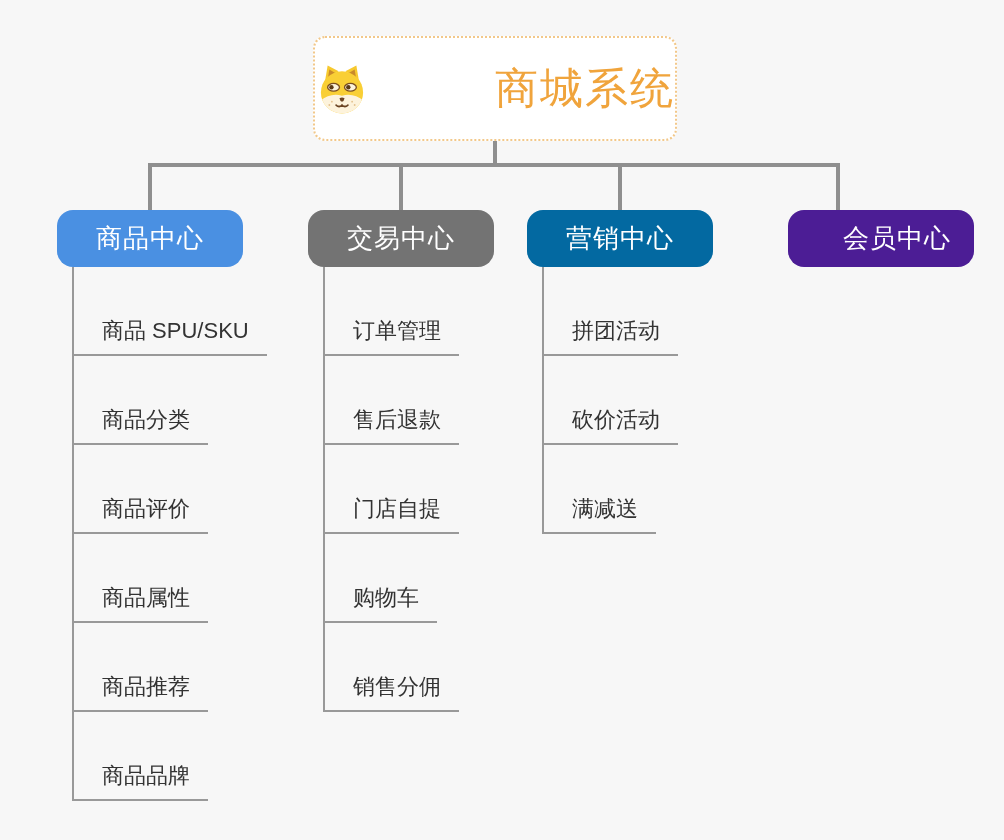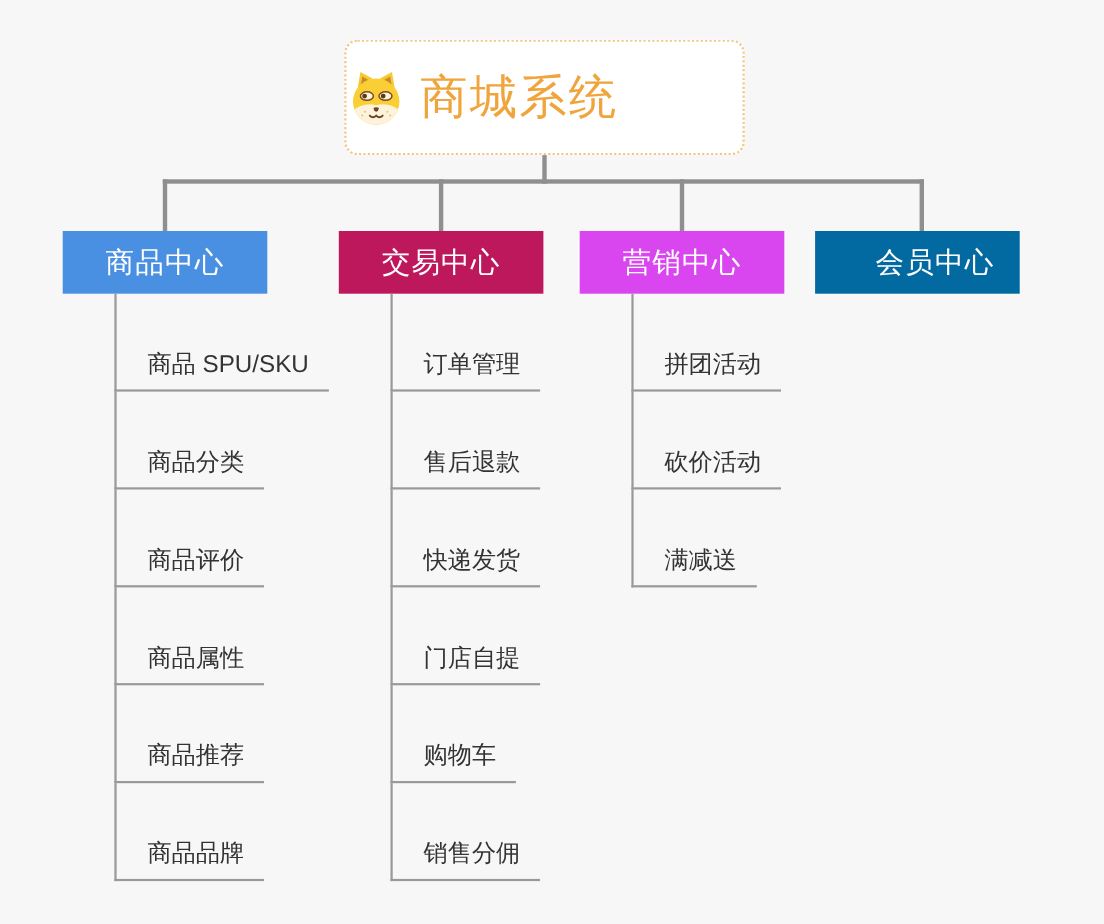--- a/index.html
+++ b/index.html
@@ -17,21 +17,21 @@
   
   .root {
     position: absolute;
     left: 313px; top: 36px;
     width: 364px; height: 105px;
     background: #ffffff;
     border: 2px dotted #f2c88a;
     border-radius: 12px;
     display: flex;
     align-items: center;
-    justify-content: flex-start;
+    justify-content: space-between;
     gap: 13px;
   }
   .root-title {
     font-size: 43px;
     font-weight: 500;
     color: #f0a43c;
     letter-spacing: 2px;
     white-space: nowrap;
   }
   .root .icon { display: flex; align-items: center; }
@@ -40,32 +40,32 @@
   .conn { position: absolute; background: #8f8f8f; }
   .conn-root-stub { left: 493px; top: 141px; width: 4px; height: 26px; }
   .conn-horizontal { left: 148px; top: 163px; width: 692px; height: 4px; }
   .conn-drop { top: 163px; width: 4px; height: 47px; }
 
   
   .hdr {
     position: absolute;
     top: 210px;
     width: 186px; height: 57px;
-    border-radius: 0;
+    border-radius: 16px;
     color: #ffffff;
     font-size: 26px;
     letter-spacing: 1px;
     display: flex;
     align-items: center;
     justify-content: center;
     white-space: nowrap;
   }
 
   
-  .col { position: absolute; top: 267px; margin-left: 32px; }
+  .col { position: absolute; top: 267px; }
   .leaf {
     width: fit-content;
     height: 89px;
     display: flex;
     align-items: flex-end;
     padding: 0 18px 8px 28px;
     border-left: 2px solid #999999;
     border-bottom: 2px solid #999999;
     font-size: 22px;
     color: #333333;
@@ -105,37 +105,36 @@
         <circle cx="20" cy="47" r="1.1" fill="#e4c28e"></circle>
         <circle cx="17" cy="51" r="1.1" fill="#e4c28e"></circle>
         <circle cx="44" cy="47" r="1.1" fill="#e4c28e"></circle>
         <circle cx="47" cy="51" r="1.1" fill="#e4c28e"></circle>
       </svg>
     </span>
     <span class="root-title">商城系统</span>
   </div>
 
   <div class="hdr" style="left: 57px; background-color: rgb(74, 144, 226);">商品中心</div>
-  <div class="hdr" style="left: 308px; background-color: #be185d;">交易中心</div>
-  <div class="hdr" style="left: 527px; background-color: #d946ef;">营销中心</div>
-  <div class="hdr" style="left: 741px; background-color: #0369a1; padding-left: 32px;">会员中心</div>
+  <div class="hdr" style="left: 308px; background-color: #737373;">交易中心</div>
+  <div class="hdr" style="left: 527px; background-color: #0369a1;">营销中心</div>
+  <div class="hdr" style="left: 788px; background-color: #4c1d95; padding-left: 32px;">会员中心</div>
 
   <div class="col" style="left:72px">
     <div class="leaf">商品 SPU/SKU</div>
     <div class="leaf">商品分类</div>
     <div class="leaf">商品评价</div>
     <div class="leaf">商品属性</div>
     <div class="leaf">商品推荐</div>
     <div class="leaf">商品品牌</div>
   </div>
 
   <div class="col" style="left:323px">
     <div class="leaf">订单管理</div>
     <div class="leaf">售后退款</div>
-    <div class="leaf">快递发货</div>
     <div class="leaf">门店自提</div>
     <div class="leaf">购物车</div>
     <div class="leaf">销售分佣</div>
   </div>
 
   <div class="col" style="left:542px">
     <div class="leaf">拼团活动</div>
     <div class="leaf">砍价活动</div>
     <div class="leaf">满减送</div>
   </div>

